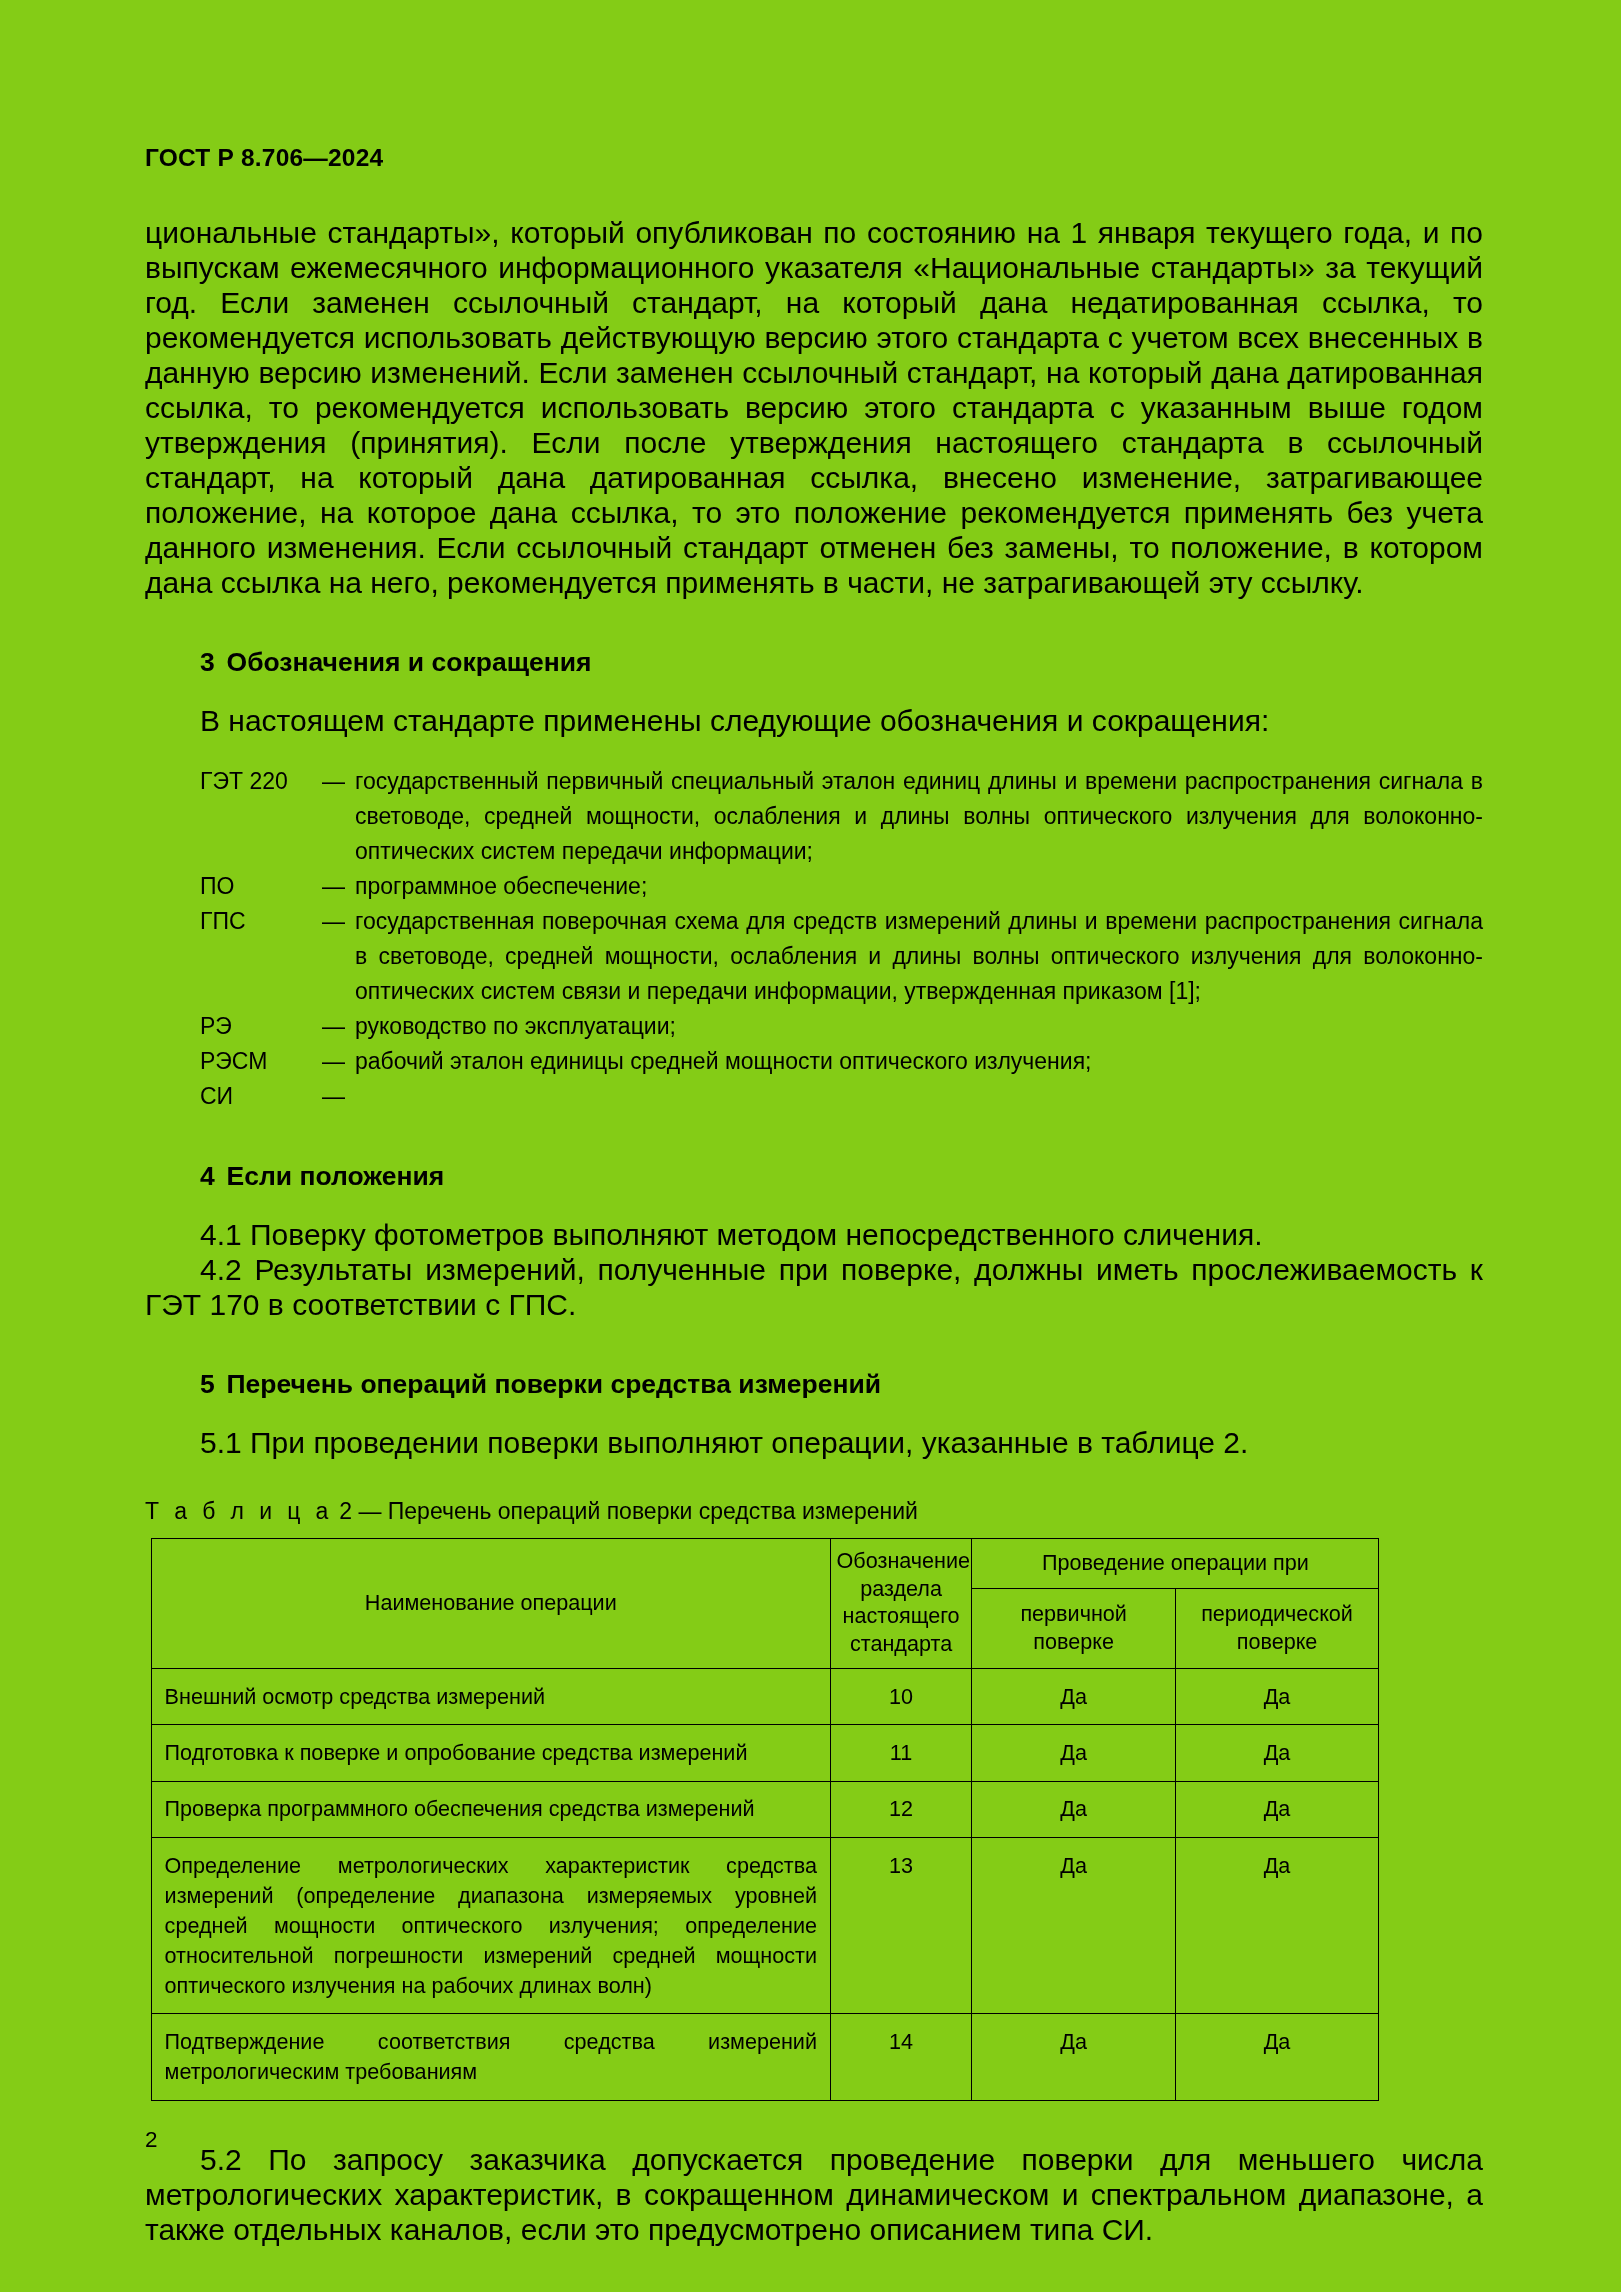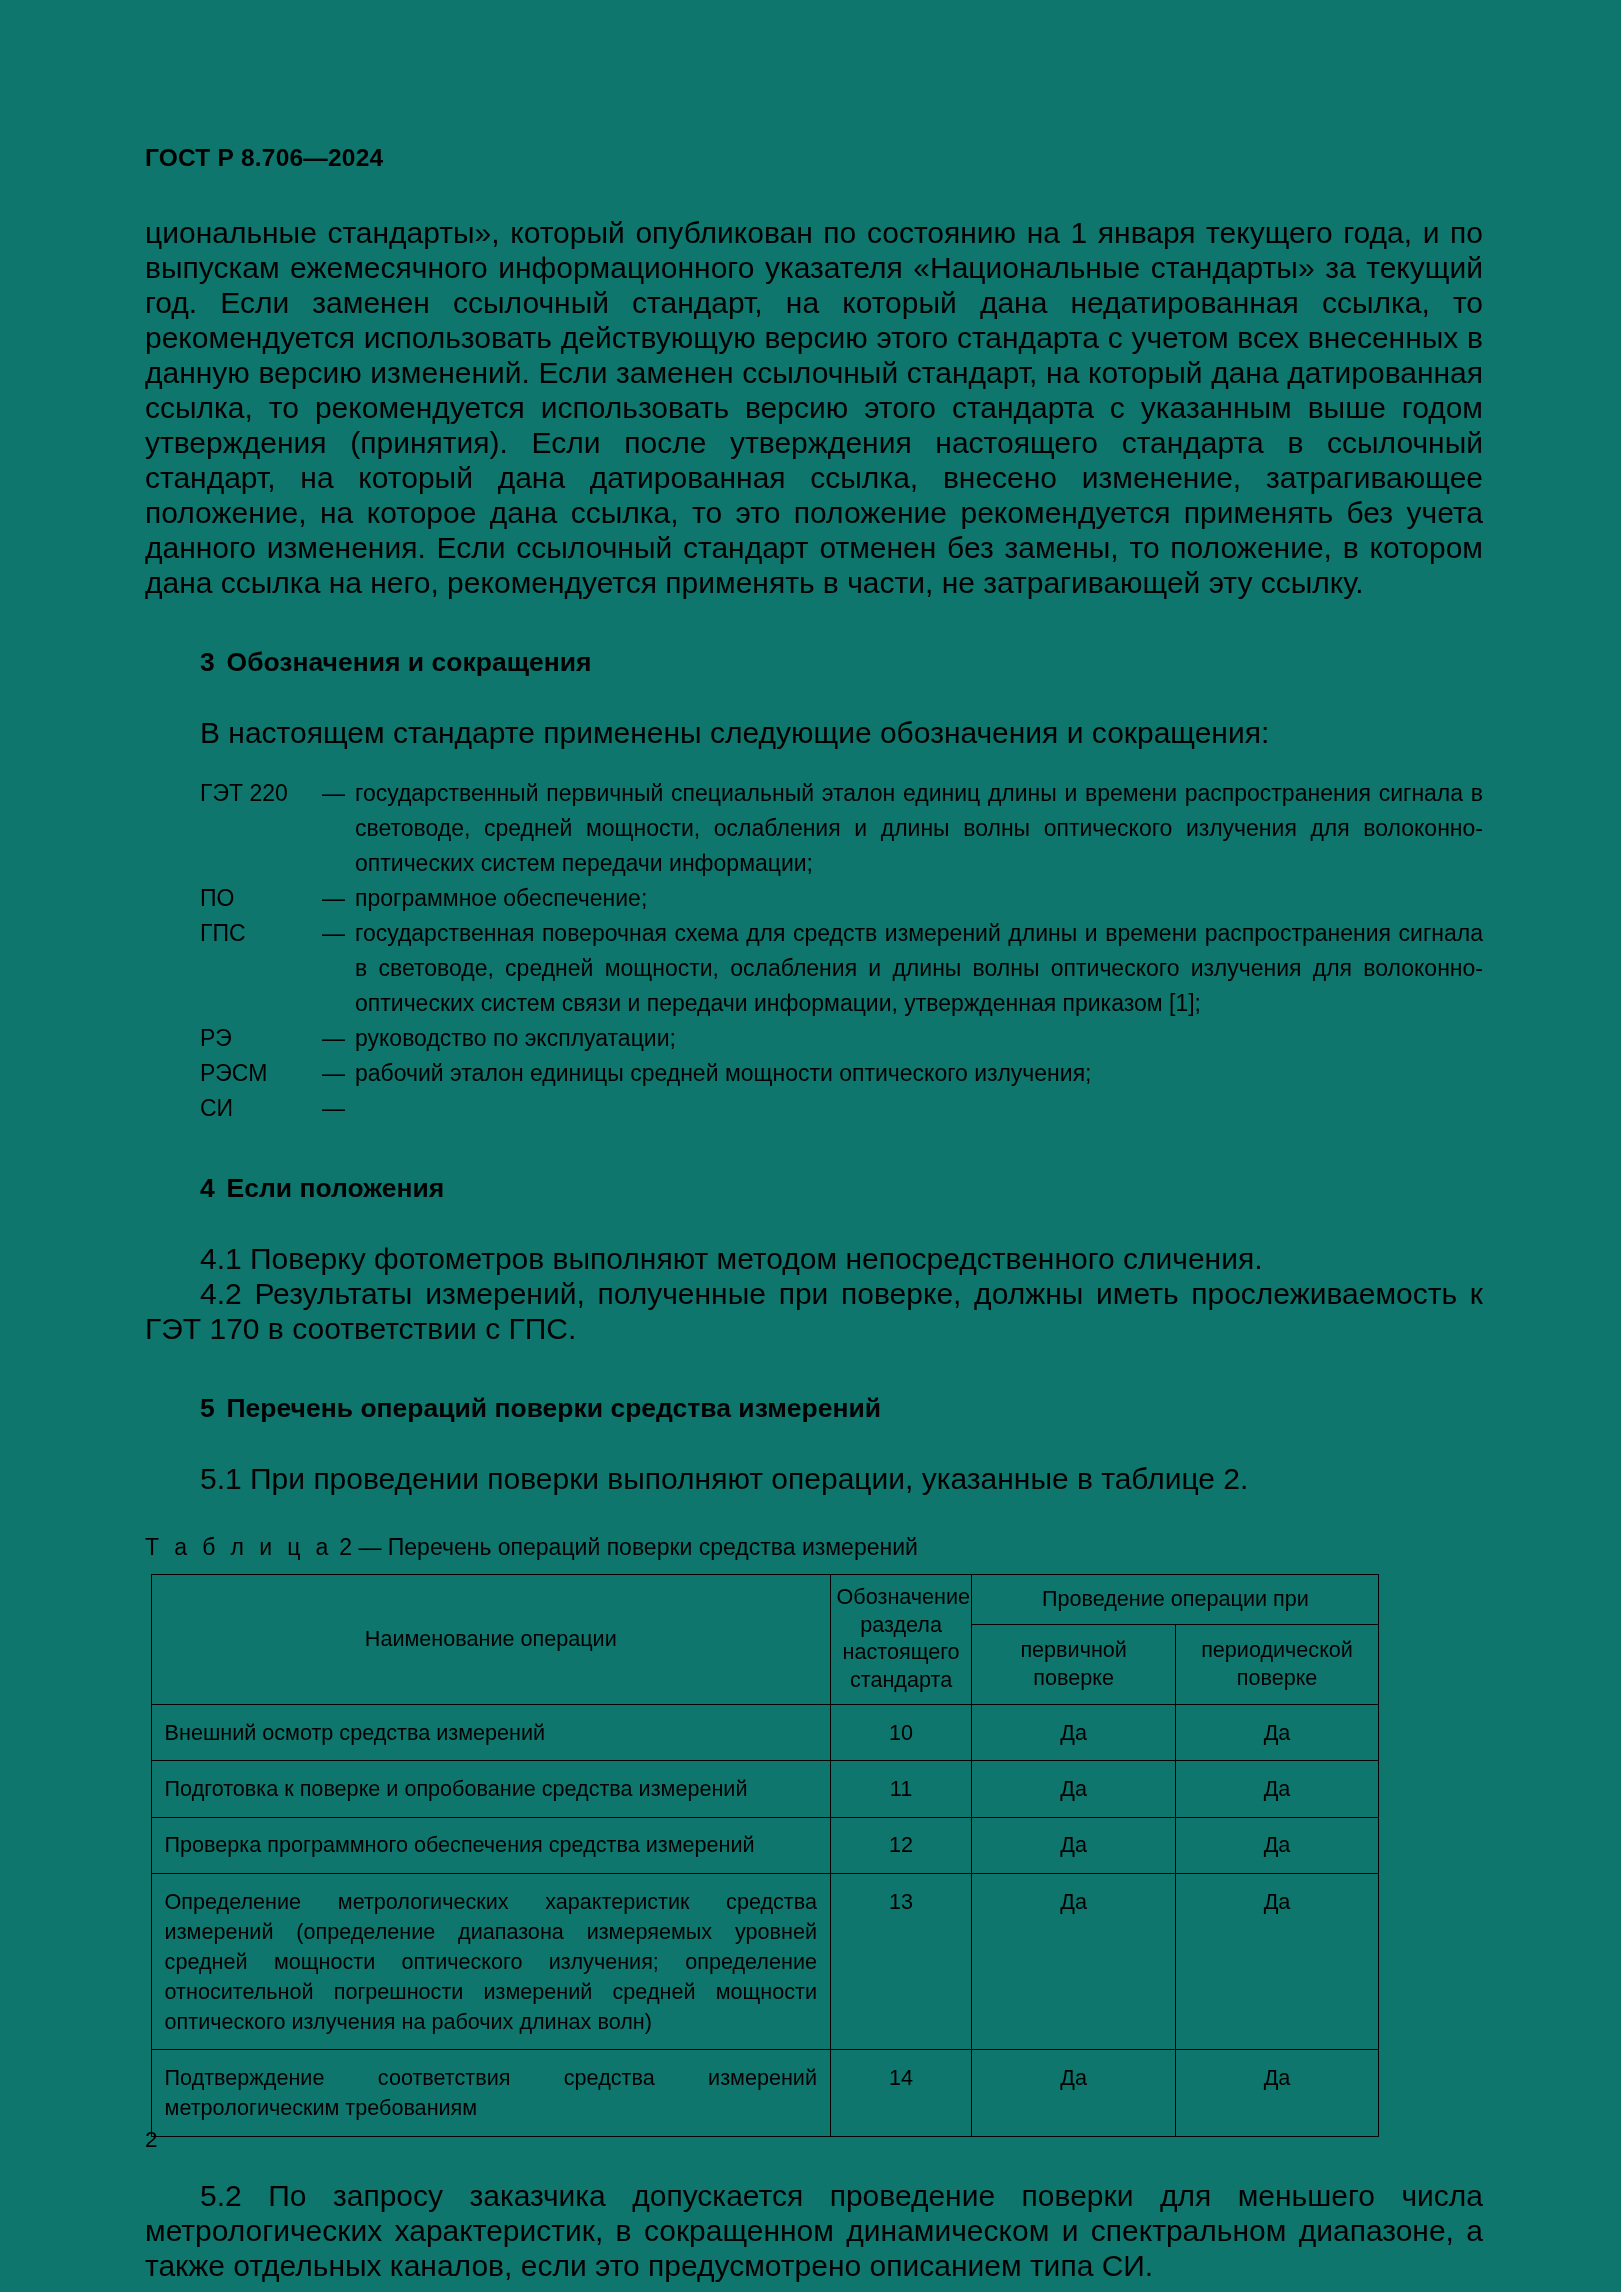--- a/index.html
+++ b/index.html
@@ -9,21 +9,21 @@
     background: #ffffff;
   }
   body {
     font-family: "Liberation Sans", sans-serif;
     color: #000000;
   }
   .page {
     position: relative;
     width: 1621px;
     height: 2293px;
-    background: #0f766e;
+    background: #84cc16;
     box-sizing: border-box;
     padding: 0;
     overflow: hidden;
   }
   .content {
     position: absolute;
     left: 145px;
     top: 145px;
     width: 1338px;
   }
@@ -58,21 +58,21 @@
     font-weight: bold;
     margin: 46px 0 0 0;
     padding-left: 55px;
     line-height: 1.25;
   }
   .section-heading .num {
     display: inline-block;
     margin-right: 11.8px;
   }
   .after-heading {
-    margin-top: 36px;
+    margin-top: 24px;
   }
 
   
   .abbr-list {
     margin: 25.5px 0 0 0;
     padding: 0 0 0 55px;
   }
   .abbr-row {
     display: flex;
     align-items: flex-start;

